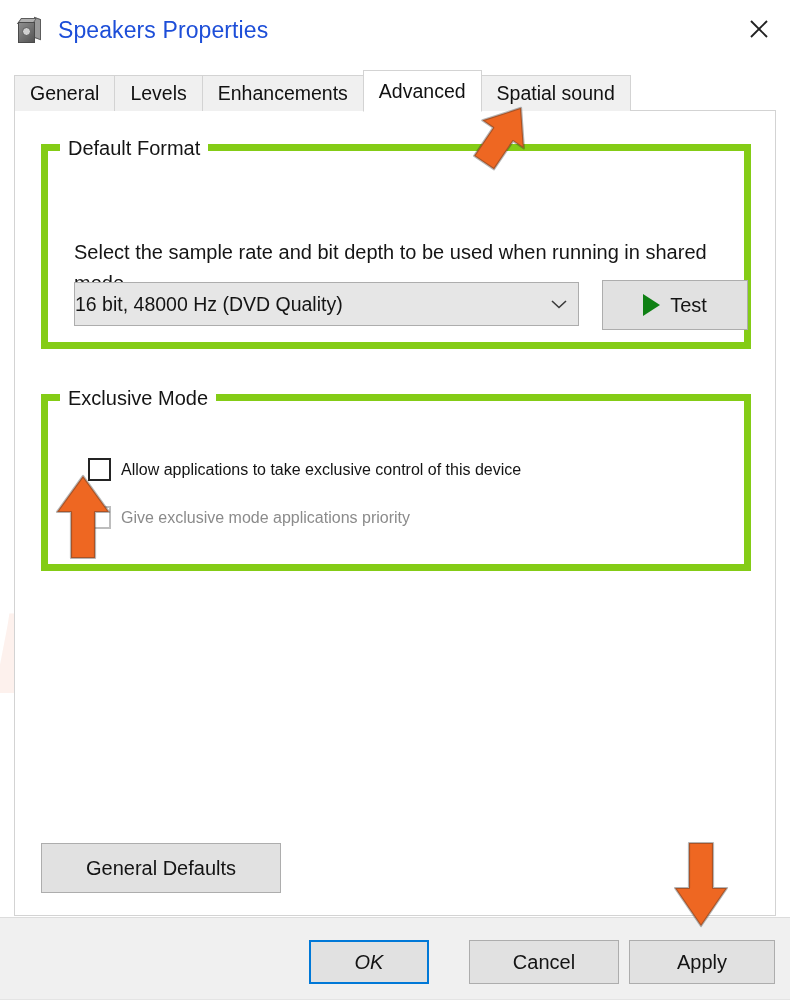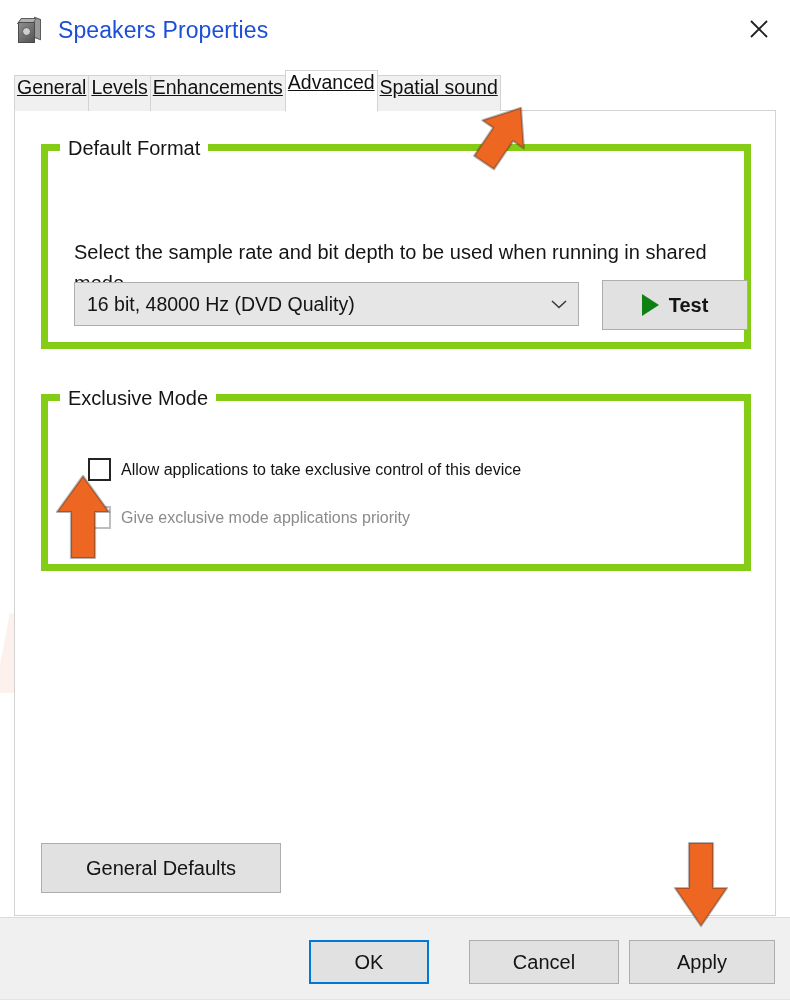--- a/index.html
+++ b/index.html
@@ -150,28 +150,28 @@
     align-items: flex-end;
     z-index: 3;
   }
   .tab {
     height: 36px;
     box-sizing: border-box;
     background: #f0f0f0;
     border: 1px solid #d3d3d3;
     border-bottom: none;
     margin-right: -1px;
-    padding: 0 2px;
-    display: flex;
+    padding: 0 15px;
+    display: flex;
+    align-items: center;
     justify-content: center;
     font-size: 19.5px;
     color: #111;
     cursor: default;
     position: relative;
-    text-decoration: underline;
   }
   .tab.active {
     height: 42px;
     background: #ffffff;
     border: 1px solid #d3d3d3;
     border-bottom: 1px solid #ffffff;
     z-index: 4;
     margin-bottom: -1px;
   }
 
@@ -226,21 +226,20 @@
     width: 505px; height: 44px;
     box-sizing: border-box;
     background: #e6e6e6;
     border: 1px solid #adadad;
     display: flex;
     align-items: center;
     cursor: default;
   }
   #format-combo .combo-value {
     flex: 1;
-    padding-left: 12px;
     font-size: 19.5px;
     color: #141414;
     white-space: nowrap;
     overflow: hidden;
   }
   #format-combo .combo-arrow {
     width: 38px;
     display: flex;
     align-items: center;
     justify-content: center;
@@ -254,21 +253,20 @@
     box-sizing: border-box;
     background: #e1e1e1;
     border: 1px solid #adadad;
     display: flex;
     align-items: center;
     justify-content: center;
     gap: 10px;
     font-size: 20px;
     color: #141414;
     cursor: default;
-    font-weight: bold;
   }
   .play-tri {
     width: 0; height: 0;
     border-left: 17px solid #0f8014;
     border-top: 11px solid transparent;
     border-bottom: 11px solid transparent;
   }
 
   
   .cbrow {
@@ -329,21 +327,21 @@
     box-sizing: border-box;
     background: #e1e1e1;
     border: 1px solid #adadad;
     display: flex;
     align-items: center;
     justify-content: center;
     font-size: 20px;
     color: #141414;
     cursor: default;
   }
-  #btn-ok     { left: 309px; width: 120px; border: 2px solid #0078d7; background:#e1e1e1; }
+  #btn-ok     { left: 309px; width: 120px; border: 2px solid #0078d7; background:#e1e1e1;font-style:italic; }
   #btn-cancel { left: 469px; width: 150px; }
   #btn-apply  { left: 629px; width: 146px; }
 
   
   #overlays {
     position: absolute;
     inset: 0;
     z-index: 40;
     pointer-events: none;
   }

